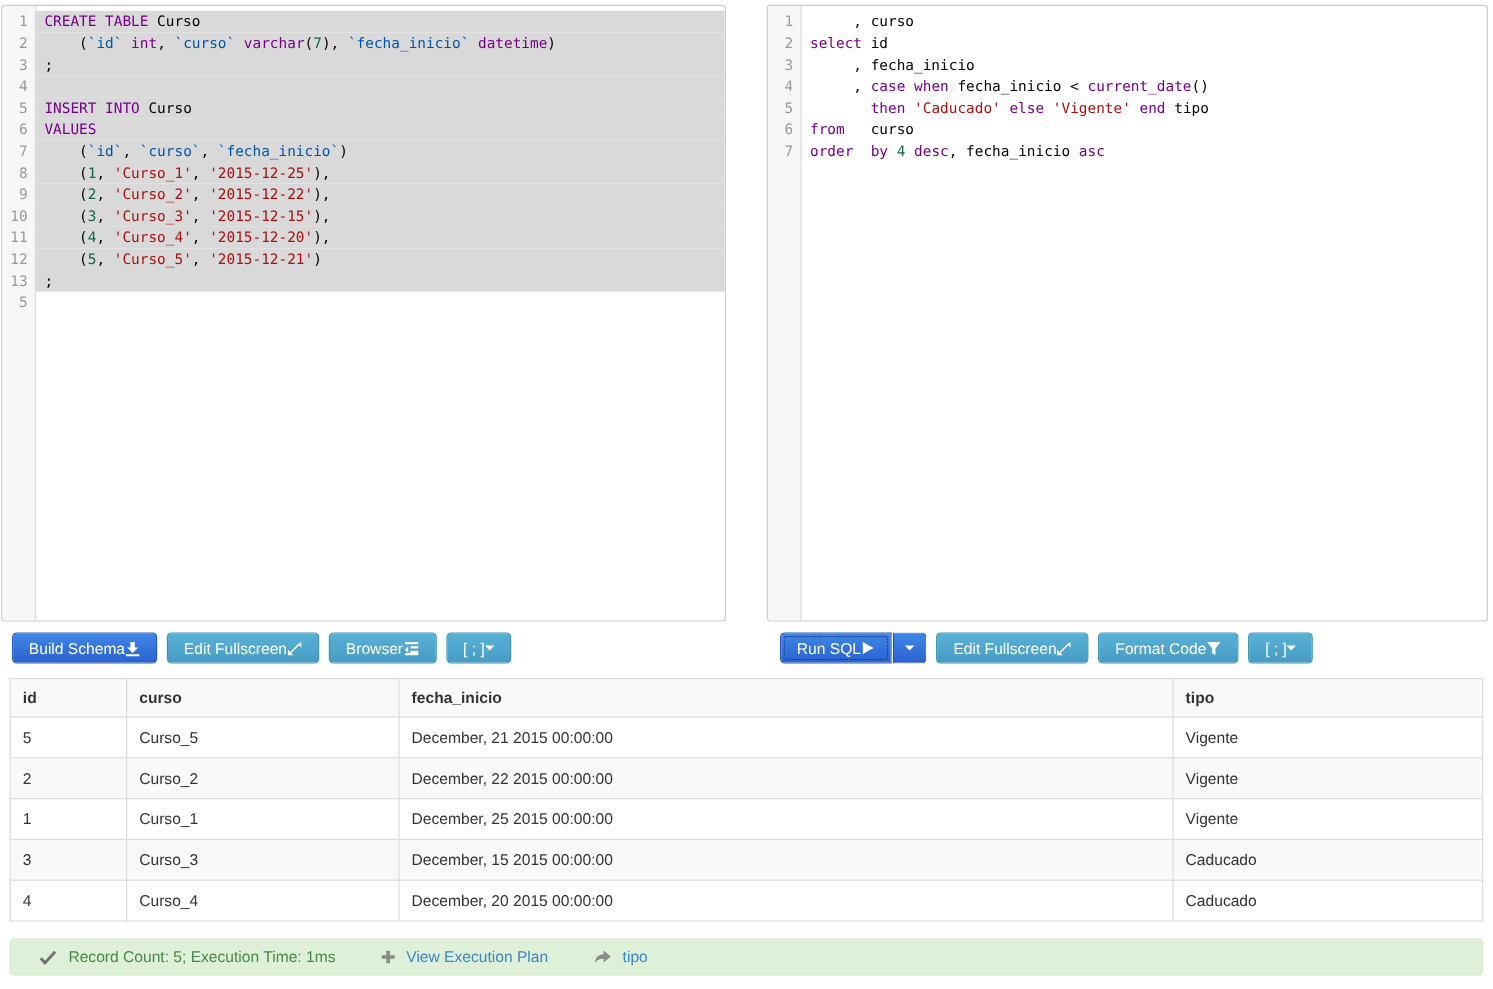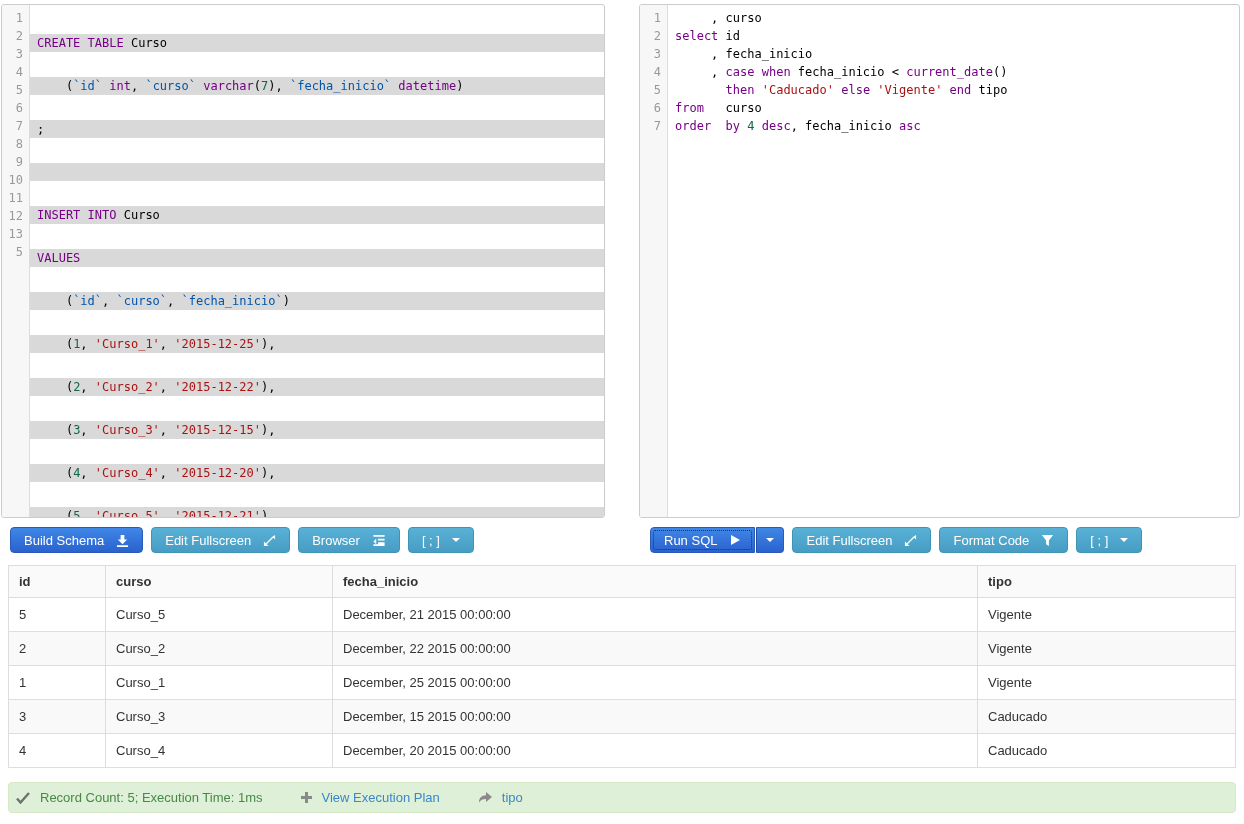--- a/index.html
+++ b/index.html
@@ -10,32 +10,32 @@
   .editor { position:absolute; top:4px; height:514px; border:1px solid #ccc; border-radius:3px;
             background:#fff; display:flex; overflow:hidden; }
   #schema-editor { left:1px;  width:604px; }
   #query-editor  { left:639px; width:601px; }
   .gutter { width:28px; background:#f7f7f7; border-right:1px solid #ddd; padding-top:4px; flex:none; }
   .ln { height:18px; line-height:18px; font-family:"DejaVu Sans Mono",monospace; font-size:12px;
         color:#999; text-align:right; padding-right:6px; }
   .code { flex:1; padding-top:4px; overflow:hidden; }
   .cl { height:18px; line-height:18px; font-family:"DejaVu Sans Mono",monospace; font-size:12px;
         color:#000; white-space:pre; padding-left:7px; }
-  .cl.sel { background:#d9d9d9; width:576px;margin-top:25px; }
+  .cl.sel { background:#d9d9d9; width:576px; }
   .tk-k { color:#708; }   
   .tk-v { color:#05a; }   
   .tk-s { color:#a11;text-align:center; }   
   .tk-n { color:#164; }   
   .tk-p { color:#000; }   
 
   
   .toolbar { position:absolute; top:527px; display:flex; gap:8px; align-items:flex-start; }
   #toolbar-schema { left:10px; }
   #toolbar-query  { left:650px; }
-  .btn { display:inline-flex; align-items:center; gap:12px; height:26px; padding:0 13px;
+  .btn { display:inline-flex; align-items:center; gap:0; height:26px; padding:0 13px;
          border-radius:4px; color:#fff; font-size:13px; border:1px solid transparent;
          cursor:pointer; white-space:nowrap; }
   .btn-primary { background:linear-gradient(#3f87e6,#2a62cf); border-color:#2b5ab8; }
   .btn-info    { background:linear-gradient(#59b1d6,#479cc4); border-color:#3f93b5; }
   .btn svg { display:block; }
   .btn-group { display:inline-flex; }
   .btn-group .btn-main  { border-radius:4px 0 0 4px; position:relative;justify-content:flex-end; }
   .btn-main.focused::after { content:""; position:absolute; inset:2px; border:1px dotted #0d2f85; border-radius:2px; }
   .btn-group .btn-caret { border-radius:0 4px 4px 0; border-left-color:#234f9e; padding:0 9px; margin-left:1px; }
   .caret { width:0; height:0; border-left:4px solid transparent; border-right:4px solid transparent;
@@ -48,21 +48,21 @@
   #results col.c-curso { width:227px; }
   #results col.c-fecha { width:645px; }
   #results th { border:1px solid #ddd; background:#fafafa; font-weight:bold; text-align:left;
                 padding:8px 10px; }
   #results td { border:1px solid #ddd; padding:9px 10px; background:#fff; }
   #results tbody tr:nth-child(even) td { background:#f9f9f9; }
 
   
   #status-bar { position:absolute; left:8px; top:782px; width:1228px; height:31px;
                 background:#dff0d8; border:1px solid #d6e9c6; border-radius:4px;
-                display:flex; align-items:center; gap:10px; padding:0 7px; font-size:13px; }
+                display:flex; align-items:center; gap:10px; padding:0 24px; font-size:13px; }
   .status-text { color:#468847; }
   .status-link { color:#3a87c8; text-decoration:none; }
   .status-sep { width:18px; }
   .ico { display:block; }
 </style>
 </head>
 <body>
 
 <div class="editor" id="schema-editor">
   <div class="gutter" id="schema-gutter">

